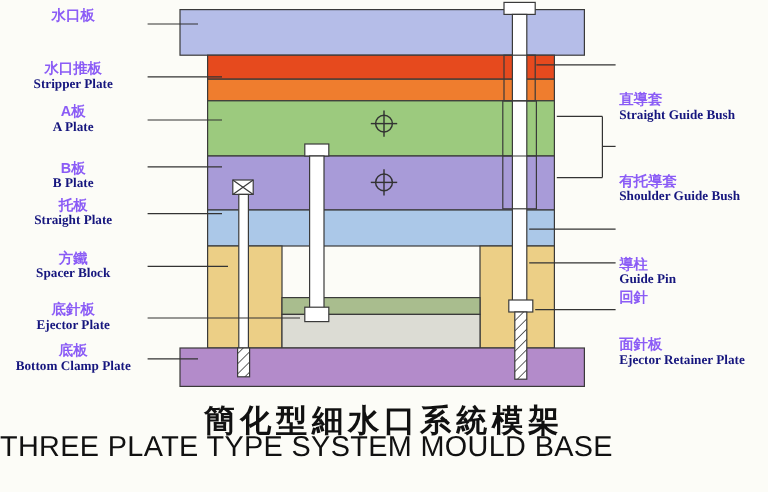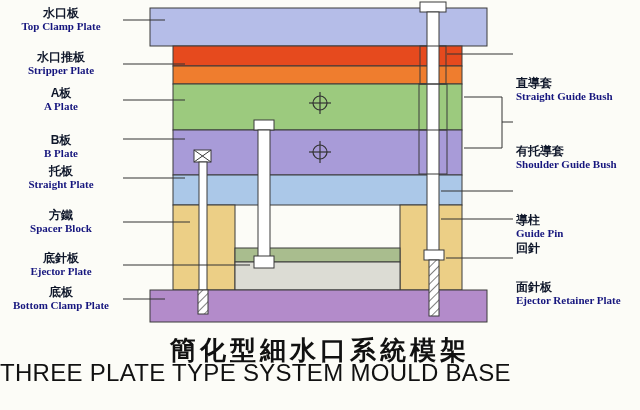--- a/index.html
+++ b/index.html
@@ -5,21 +5,21 @@
   * { margin:0; padding:0; box-sizing:border-box; }
   html,body { background:#ffffff; font-family:"Liberation Sans", sans-serif; }
   .canvas {
     position:relative; width:640px; height:410px;
     background:#fcfcf7; overflow:hidden;
   }
   .diagram { position:absolute; left:0; top:0; }
   .plate-label { position:absolute; }
   .pl-left  { left:2px;  width:118px; text-align:center; }
   .pl-right { left:516px; width:124px; text-align:left;margin-top:36px; }
-  .zh { font-size:12px; font-weight:bold; color:#0f172a; line-height:14px; white-space:nowrap; font-family:"Liberation Sans", sans-serif; }
+  .zh { font-size:12px; font-weight:bold; color:#8b5cf6; line-height:14px; white-space:nowrap; font-family:"Liberation Sans", sans-serif; }
   .en { font-size:11px; font-weight:bold; color:#16167e; line-height:13px; white-space:nowrap; font-family:"Liberation Serif", serif; }
   .title-zh {
     position:absolute; top:333px; left:0; width:640px; text-align:center;
     font-size:26px; font-weight:bold; color:#111; letter-spacing:4px;
     font-family:"DejaVu Sans", sans-serif;
   }
   .title-en {
     position:absolute; top:359px; left:0; width:640px; text-align:left;
     font-size:24px; font-weight:400; color:#111; letter-spacing:0.3px;
     font-family:"Liberation Sans", sans-serif;
@@ -106,21 +106,20 @@
       <line x1="502" y1="97" x2="502" y2="148"></line>
       <line x1="502" y1="122" x2="513" y2="122"></line>
       <line x1="441" y1="191" x2="513" y2="191"></line>
       <line x1="441" y1="219" x2="513" y2="219"></line>
       <line x1="446" y1="258" x2="513" y2="258"></line>
     </g>
   </svg>
 
   <div class="plate-label pl-left" style="top:6px">
     <div class="zh">水口板</div>
-    <div class="en">Top Clamp Plate</div>
   </div>
   <div class="plate-label pl-left" style="top:50px">
     <div class="zh">水口推板</div>
     <div class="en">Stripper Plate</div>
   </div>
   <div class="plate-label pl-left" style="top:86px">
     <div class="zh">A板</div>
     <div class="en">A Plate</div>
   </div>
   <div class="plate-label pl-left" style="top:133px">

